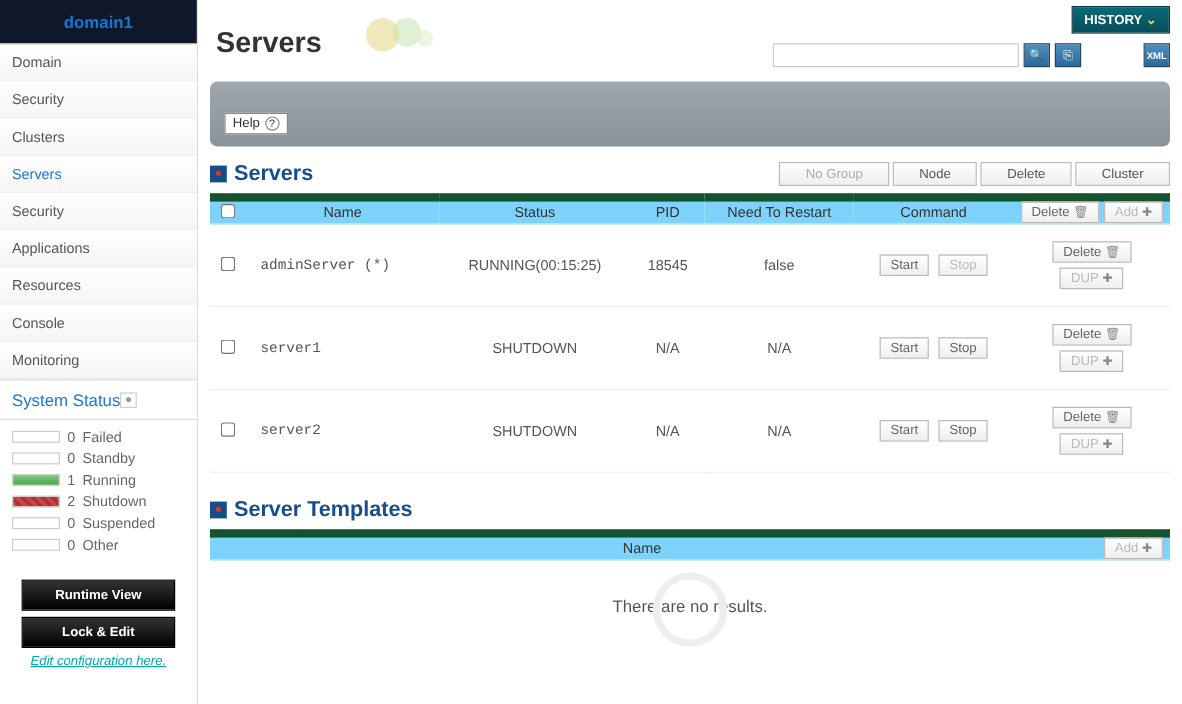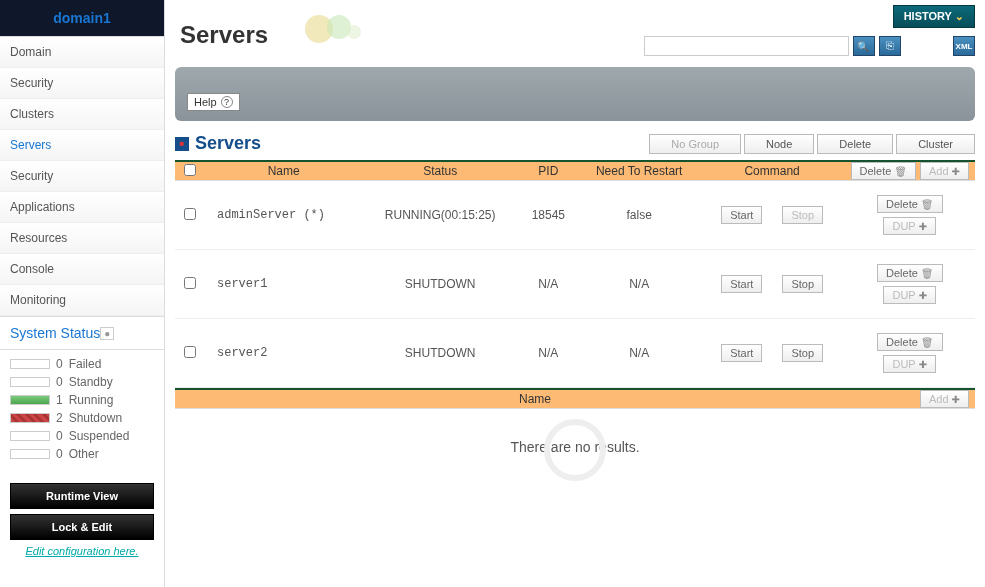--- a/index.html
+++ b/index.html
@@ -9,21 +9,21 @@
 .domain-header { text-align: center; padding: 10px 0; color: #1976d2; font-weight: bold; font-size: 14px; border-bottom: 1px solid #ddd; background: #0f172a; }
 .nav-item { padding: 8px 10px; border-bottom: 1px solid #eee; color: #555; cursor: pointer; background: linear-gradient(#fff,#f5f5f5); }
 .nav-item.active { color: #1976d2; }
 .system-status-header { padding: 8px 10px; color: #1976d2; font-size: 14px; border-top: 1px solid #ddd; border-bottom: 1px solid #ddd; display: flex; align-items: center; justify-content: flex-start; }
 .status-list { padding: 5px 10px; }
 .status-row { display: flex; align-items: center; gap: 6px; padding: 2px 0; font-size: 12px; color: #666; }
 .status-bar { width: 40px; height: 10px; border: 1px solid #ccc; display: inline-block; }
 .status-bar.green { background: linear-gradient(#7bc97b,#4ca64c); }
 .status-bar.red-stripe { background: repeating-linear-gradient(45deg,#c44,#c44 3px,#a33 3px,#a33 6px); }
 .sidebar-footer { padding: 10px; text-align: center; }
-.black-btn { display: block; width: 144px; margin: 5px auto; padding: 6px 0; background: linear-gradient(#333,#000); color: #fff; border: 1px solid #000; font-size: 11px; font-weight: bold; cursor: pointer; }
+.black-btn { display: block; width: 128px; margin: 5px auto; padding: 6px 0; background: linear-gradient(#333,#000); color: #fff; border: 1px solid #000; font-size: 11px; font-weight: bold; cursor: pointer; }
 .edit-link { color: #0aa; text-decoration: underline; font-size: 11px; display: block; margin-top: 5px; font-style: italic; }
 .main { flex: 1; padding: 0 10px; position: relative; overflow: hidden; }
 .topbar { display: flex; justify-content: space-between; align-items: flex-start; padding-top: 5px; }
 .page-title { font-size: 24px; color: #333; font-weight: bold; padding: 10px 0 10px 5px; position: relative; }
 .bubbles { display: inline-flex; gap: -5px; margin-left: 30px; }
 .bubble { width: 20px; height: 20px; border-radius: 50%; display: inline-block; opacity: 0.6; }
 .b1 { background: #e8d890; width: 28px; height: 28px; }
 .b2 { background: #c8e8b8; width: 24px; height: 24px; margin-left:-6px; }
 .b3 { background: #e0f0d0; width: 14px; height: 14px; margin-left:-4px; margin-top:10px; }
 .top-right { text-align: right; }
@@ -35,27 +35,27 @@
 .info-banner { background: linear-gradient(#9fa8ad,#8a9399); color: #fff; padding: 10px 12px; border-radius: 6px; margin: 8px 0 12px 0; font-weight: bold; font-size: 14px; display: flex; justify-content: space-between; align-items: center; }
 .help-btn { background: #fff; color: #333; border: 1px solid #888; padding: 2px 6px; font-size: 11px; font-weight: normal; display: inline-flex; align-items: center; gap: 4px; margin-top: 16px; }
 .section-header { display: flex; align-items: center; justify-content: space-between; margin: 6px 0; }
 .section-title { color: #154e8a; font-size: 18px; font-weight: bold; display: flex; align-items: center; gap: 6px; }
 .title-icon { width: 14px; height: 14px; background: #154e8a; display: inline-flex; align-items: center; justify-content: center; color: #fff; font-size: 10px; }
 .title-icon::before { content: "■"; color: #d33; font-size:8px; }
 .btn-group { display: flex; gap: 3px; }
 .small-btn { padding: 3px 21px; border: 1px solid #bbb; background: linear-gradient(#fff,#eee); font-size: 11px; color: #555; cursor: pointer; }
 .small-btn.disabled { color: #aaa; cursor: default; }
 .table { width: 100%; border-collapse: collapse; }
-.table th { background: #fdba74; border-top: 2px solid #14532d; border-bottom: 1px solid #ddd; padding: 0 6px; font-weight: normal; color: #333; text-align: center; font-size: 12px; }
+.table th { background: #7dd3fc; border-top: 7px solid #14532d; border-bottom: 1px solid #ddd; padding: 0 6px; font-weight: normal; color: #333; text-align: center; font-size: 12px; }
 .table td { border-bottom: 1px solid #eee; padding: 14px 8px; text-align: center; color: #555; font-size: 12px; }
 .table td.left { text-align: left; padding-left: 12px; font-family: Liberation Mono, monospace; }
 .row-actions { display: flex; flex-direction: column; gap: 4px; align-items: center; }
 .mini-btn { padding: 2px 8px; border: 1px solid #bbb; background: linear-gradient(#fff,#eee); font-size: 11px; color: #666; cursor: pointer; display: inline-flex; align-items: center; gap: 3px; }
 .mini-btn.disabled { color: #bbb; }
-.cmd-btns { display: inline-flex; gap: 20px; justify-content: center; }
+.cmd-btns { display: inline-flex; gap: 8px; justify-content: center; }
 .add-del-cell { white-space: nowrap; }
 .icon-small { font-size: 10px; color: #888; }
 .no-results { text-align: center; padding: 30px 0; color: #555; font-size: 14px; position: relative; }
 .no-results::before { content: ""; width: 50px; height: 50px; border: 6px solid #eee; border-radius: 50%; position: absolute; left: 50%; top: 10px; transform: translateX(-50%); }
 .checkbox { width: 12px; height: 12px; }
 .hdr-actions { display:flex; gap:4px; justify-content:flex-end; align-items:center; }
 </style>
 </head>
 <body>
 
@@ -249,20 +249,26 @@
             <button class="mini-btn disabled">
                   <span>DUP</span> 
                   <span class="icon-small">✚</span>
                 </button>
           </div>
             </td>
         </tr>
       </tbody>
     </table>
 
+    <div class="section-header" style="margin-top:20px;">
+      <div class="section-title">
+        <span class="title-icon"></span>
+        <span>Server Templates</span>
+      </div>
+    </div>
     <table class="table">
       <thead>
         <tr>
           <th>Name</th>
           <th style="width:80px;text-align:right;">
             <button class="mini-btn disabled">
                 <span>Add</span> 
                 <span class="icon-small">✚</span>
               </button>
           </th>

